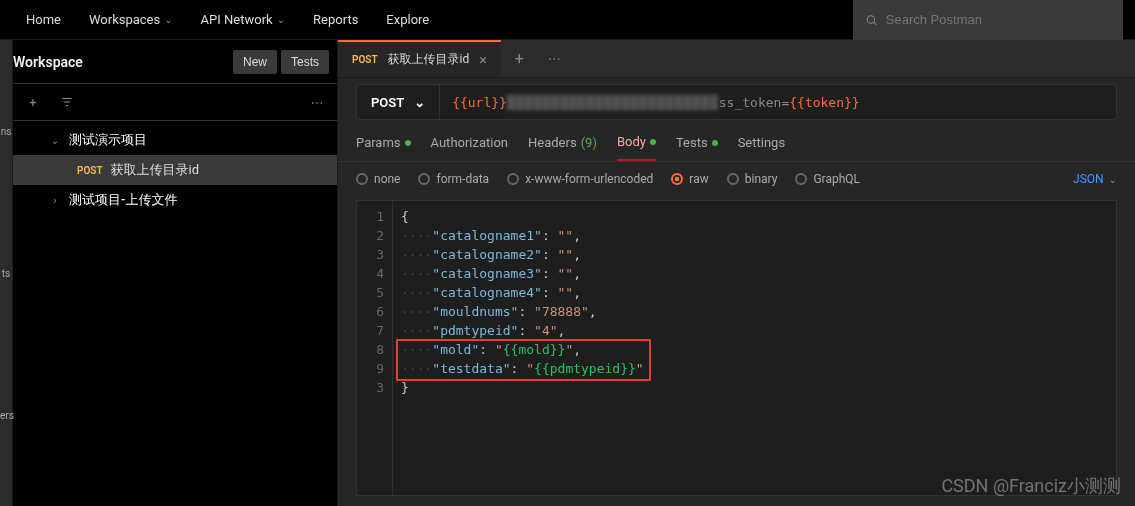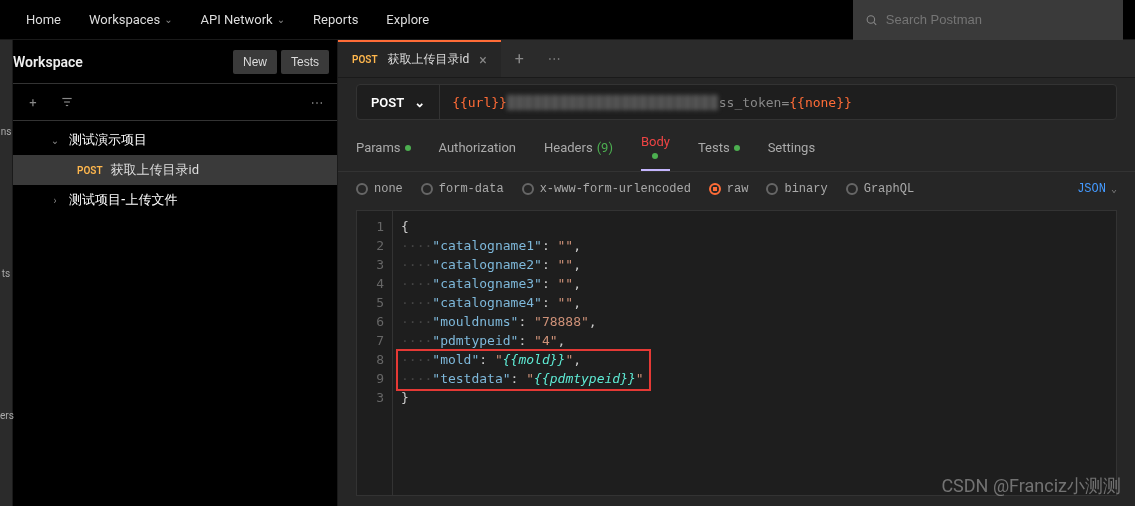--- a/index.html
+++ b/index.html
@@ -184,46 +184,44 @@
   font-size: 13px;
   font-family: monospace;
   color: #888;
   overflow: hidden;
   text-align: right;
 }
 .var-orange { color: #ff6c37; }
 .blur { color: #555; filter: blur(2px); letter-spacing: 1px; }
 .req-tabs {
   display: flex;
-  gap: 28px;
+  gap: 20px;
   padding: 14px 18px 0;
   font-size: 13px;
   border-bottom: 1px solid #333;
 }
 .req-tab {
   padding-bottom: 10px;
   color: #aaa;
   cursor: pointer;
   display: flex;
   align-items: center;
   gap: 4px;
 }
 .req-tab.active {
-  color: #ef4444;
-  border-bottom: 2px solid #c4b5fd;
-  flex-direction: column;
+  color: #fca5a5;
+  border-bottom: 2px solid #b91c1c;
 }
 .dot-green { width: 6px; height: 6px; border-radius: 50%; background: #4caf50; }
 .body-types {
   display: flex;
   gap: 18px;
   padding: 10px 18px;
   font-size: 12px;
   align-items: center;
-  font-family: Liberation Mono, monospace;
 }
 .radio-item { display: flex; align-items: center; gap: 6px; color: #aaa; cursor: pointer; }
 .radio-circle {
   width: 12px; height: 12px;
   border: 2px solid #666;
   border-radius: 50%;
 }
 .radio-circle.checked { border-color: #ff6c37; background: radial-gradient(circle, #ff6c37 40%, transparent 45%); }
 .json-select { color: #449aff; display: flex; align-items: center; gap: 5px; cursor: pointer; }
 .code-area {
@@ -250,21 +248,21 @@
   padding: 6px 8px;
   line-height: 19px;
   position: relative;
   flex: 1;
 }
 .code-line { white-space: pre; }
 .c-dots { color: #444; }
 .c-key { color: #7eb8da; }
 .c-str { color: #ce9178; }
 .c-punc { color: #ccc; }
-.c-var { color: #5eead4; font-style: italic; }
+.c-var { color: #22c55e; }
 .red-box {
   position: absolute;
   left: 3px;
   top: 138px;
   width: 255px;
   height: 42px;
   border: 2px solid #e53935;
   pointer-events: none;
 }
 .watermark {
@@ -362,21 +360,21 @@
 
     <div class="url-bar">
       <div class="method-select">
         <span>POST</span>
         <span class="chev">⌄</span>
       </div>
       <div class="url-input">
         <span class="var-orange">{{url}}</span>
           <span class="blur">████████████████████████</span>
           <span>ss_token=</span>
-          <span class="var-orange">{{none}}</span>
+          <span class="var-orange">{{token}}</span>
       </div>
     </div>
 
     <div class="req-tabs">
       <div class="req-tab">
           <span>Params</span>
           <span class="dot-green"></span>
         </div>
       <div class="req-tab">
           <span>Authorization</span>

